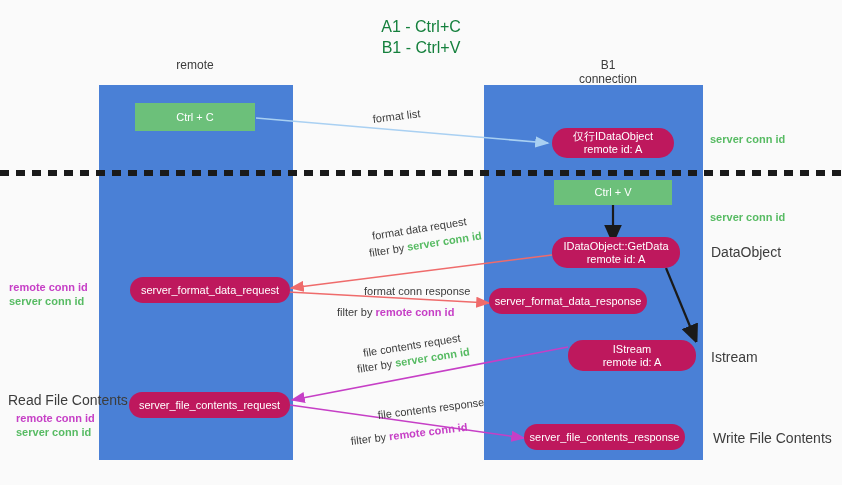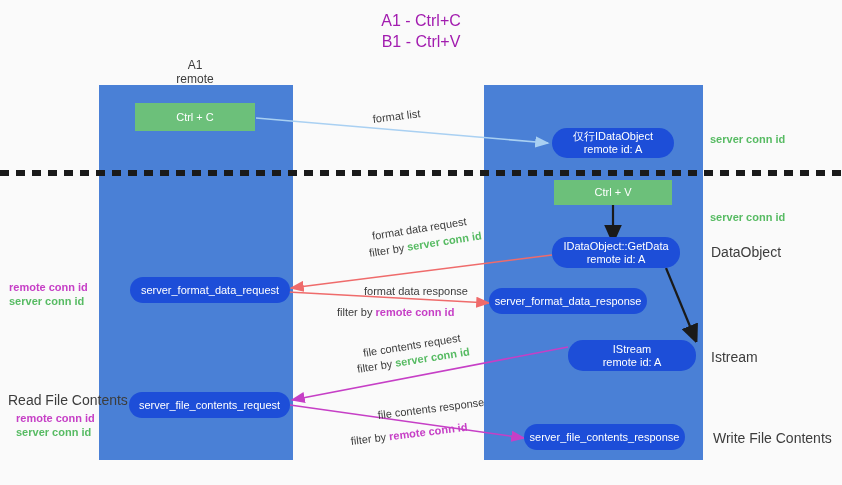--- a/index.html
+++ b/index.html
@@ -12,24 +12,24 @@
     width: 842px;
     height: 485px;
     background: #fafafa;
     font-family: "Liberation Sans", sans-serif;
     overflow: hidden;
   }
   
   .title-block {
     position: absolute;
     left: 0;
-    top: 10px;
+    top: 16px;
     width: 842px;
     text-align: center;
-    color: #a21caf;
+    color: #15803d;
     font-size: 16px;
     line-height: 21px;
   }
   
   .lane-header {
     position: absolute;
     text-align: center;
     color: #3c3c3c;
     font-size: 12px;
     line-height: 14px;
@@ -59,21 +59,21 @@
     flex-direction: column;
     align-items: center;
     justify-content: center;
     color: #ffffff;
     font-size: 11px;
     line-height: 13px;
     text-align: center;
     padding: 2px 4px;
   }
   .node.green { background: #6cc07a; }
-  .node.orange { background: #1d4ed8; border-radius: 15px; }
+  .node.orange { background: #be185d; border-radius: 15px; }
   .node .ln { display: block; white-space: nowrap; }
   
   .lbl {
     position: absolute;
     color: #3c3c3c;
     font-size: 11px;
     line-height: 14px;
     white-space: nowrap;
   }
   .lbl.green-txt { color: #57bb63; font-weight: bold; }
@@ -97,24 +97,25 @@
 <body>
 
 <div id="canvas">
 
   <div class="title-block">
     <div>A1 - Ctrl+C</div>
     <div>B1 - Ctrl+V</div>
   </div>
 
   <div class="lane-header" style="left:95px; top:58px;">
-    <span class="l1">A1</span>
     <span class="l2">remote</span>
   </div>
   <div class="lane-header" style="left:508px; top:58px;">
+    <span class="l1">B1</span>
+    <span class="l2">connection</span>
   </div>
 
   <div class="lane" style="left:99px; top:85px; width:194px; height:375px;"></div>
   <div class="lane" style="left:484px; top:85px; width:219px; height:375px;"></div>
 
   <svg id="wires">
     <defs>
       <marker id="ah-blue" markerWidth="9" markerHeight="7" refX="8" refY="3.5" orient="auto">
         <polygon points="0 0, 9 3.5, 0 7" fill="#a9d0f2"></polygon>
       </marker>
@@ -183,21 +184,21 @@
 
   <div class="node orange" style="left:129px; top:392px; width:161px; height:26px;">
     <span class="ln">server_file_contents_request</span>
   </div>
 
   <div class="lbl rot-r2" style="left:372px; top:112px;">format list</div>
 
   <div class="lbl rot-r" style="left:371px; top:229px;">format data request</div>
   <div class="lbl rot-r" style="left:368px; top:246px;"><span>filter by </span><span class="g">server conn id</span></div>
 
-  <div class="lbl" style="left:364px; top:284px;">format data response</div>
+  <div class="lbl" style="left:364px; top:284px;">format conn response</div>
   <div class="lbl" style="left:337px; top:305px;"><span>filter by </span><span class="p">remote conn id</span></div>
 
   <div class="lbl rot-r" style="left:362px; top:346px;">file contents request</div>
   <div class="lbl rot-r" style="left:356px; top:362px;"><span>filter by </span><span class="g">server conn id</span></div>
 
   <div class="lbl rot-r2" style="left:377px; top:408px;">file contents response</div>
   <div class="lbl rot-r2" style="left:350px; top:434px;"><span>filter by </span><span class="p">remote conn id</span></div>
 
   <div class="lbl purple-txt" style="left:9px; top:280px;">remote conn id</div>
   <div class="lbl green-txt" style="left:9px; top:294px;">server conn id</div>

